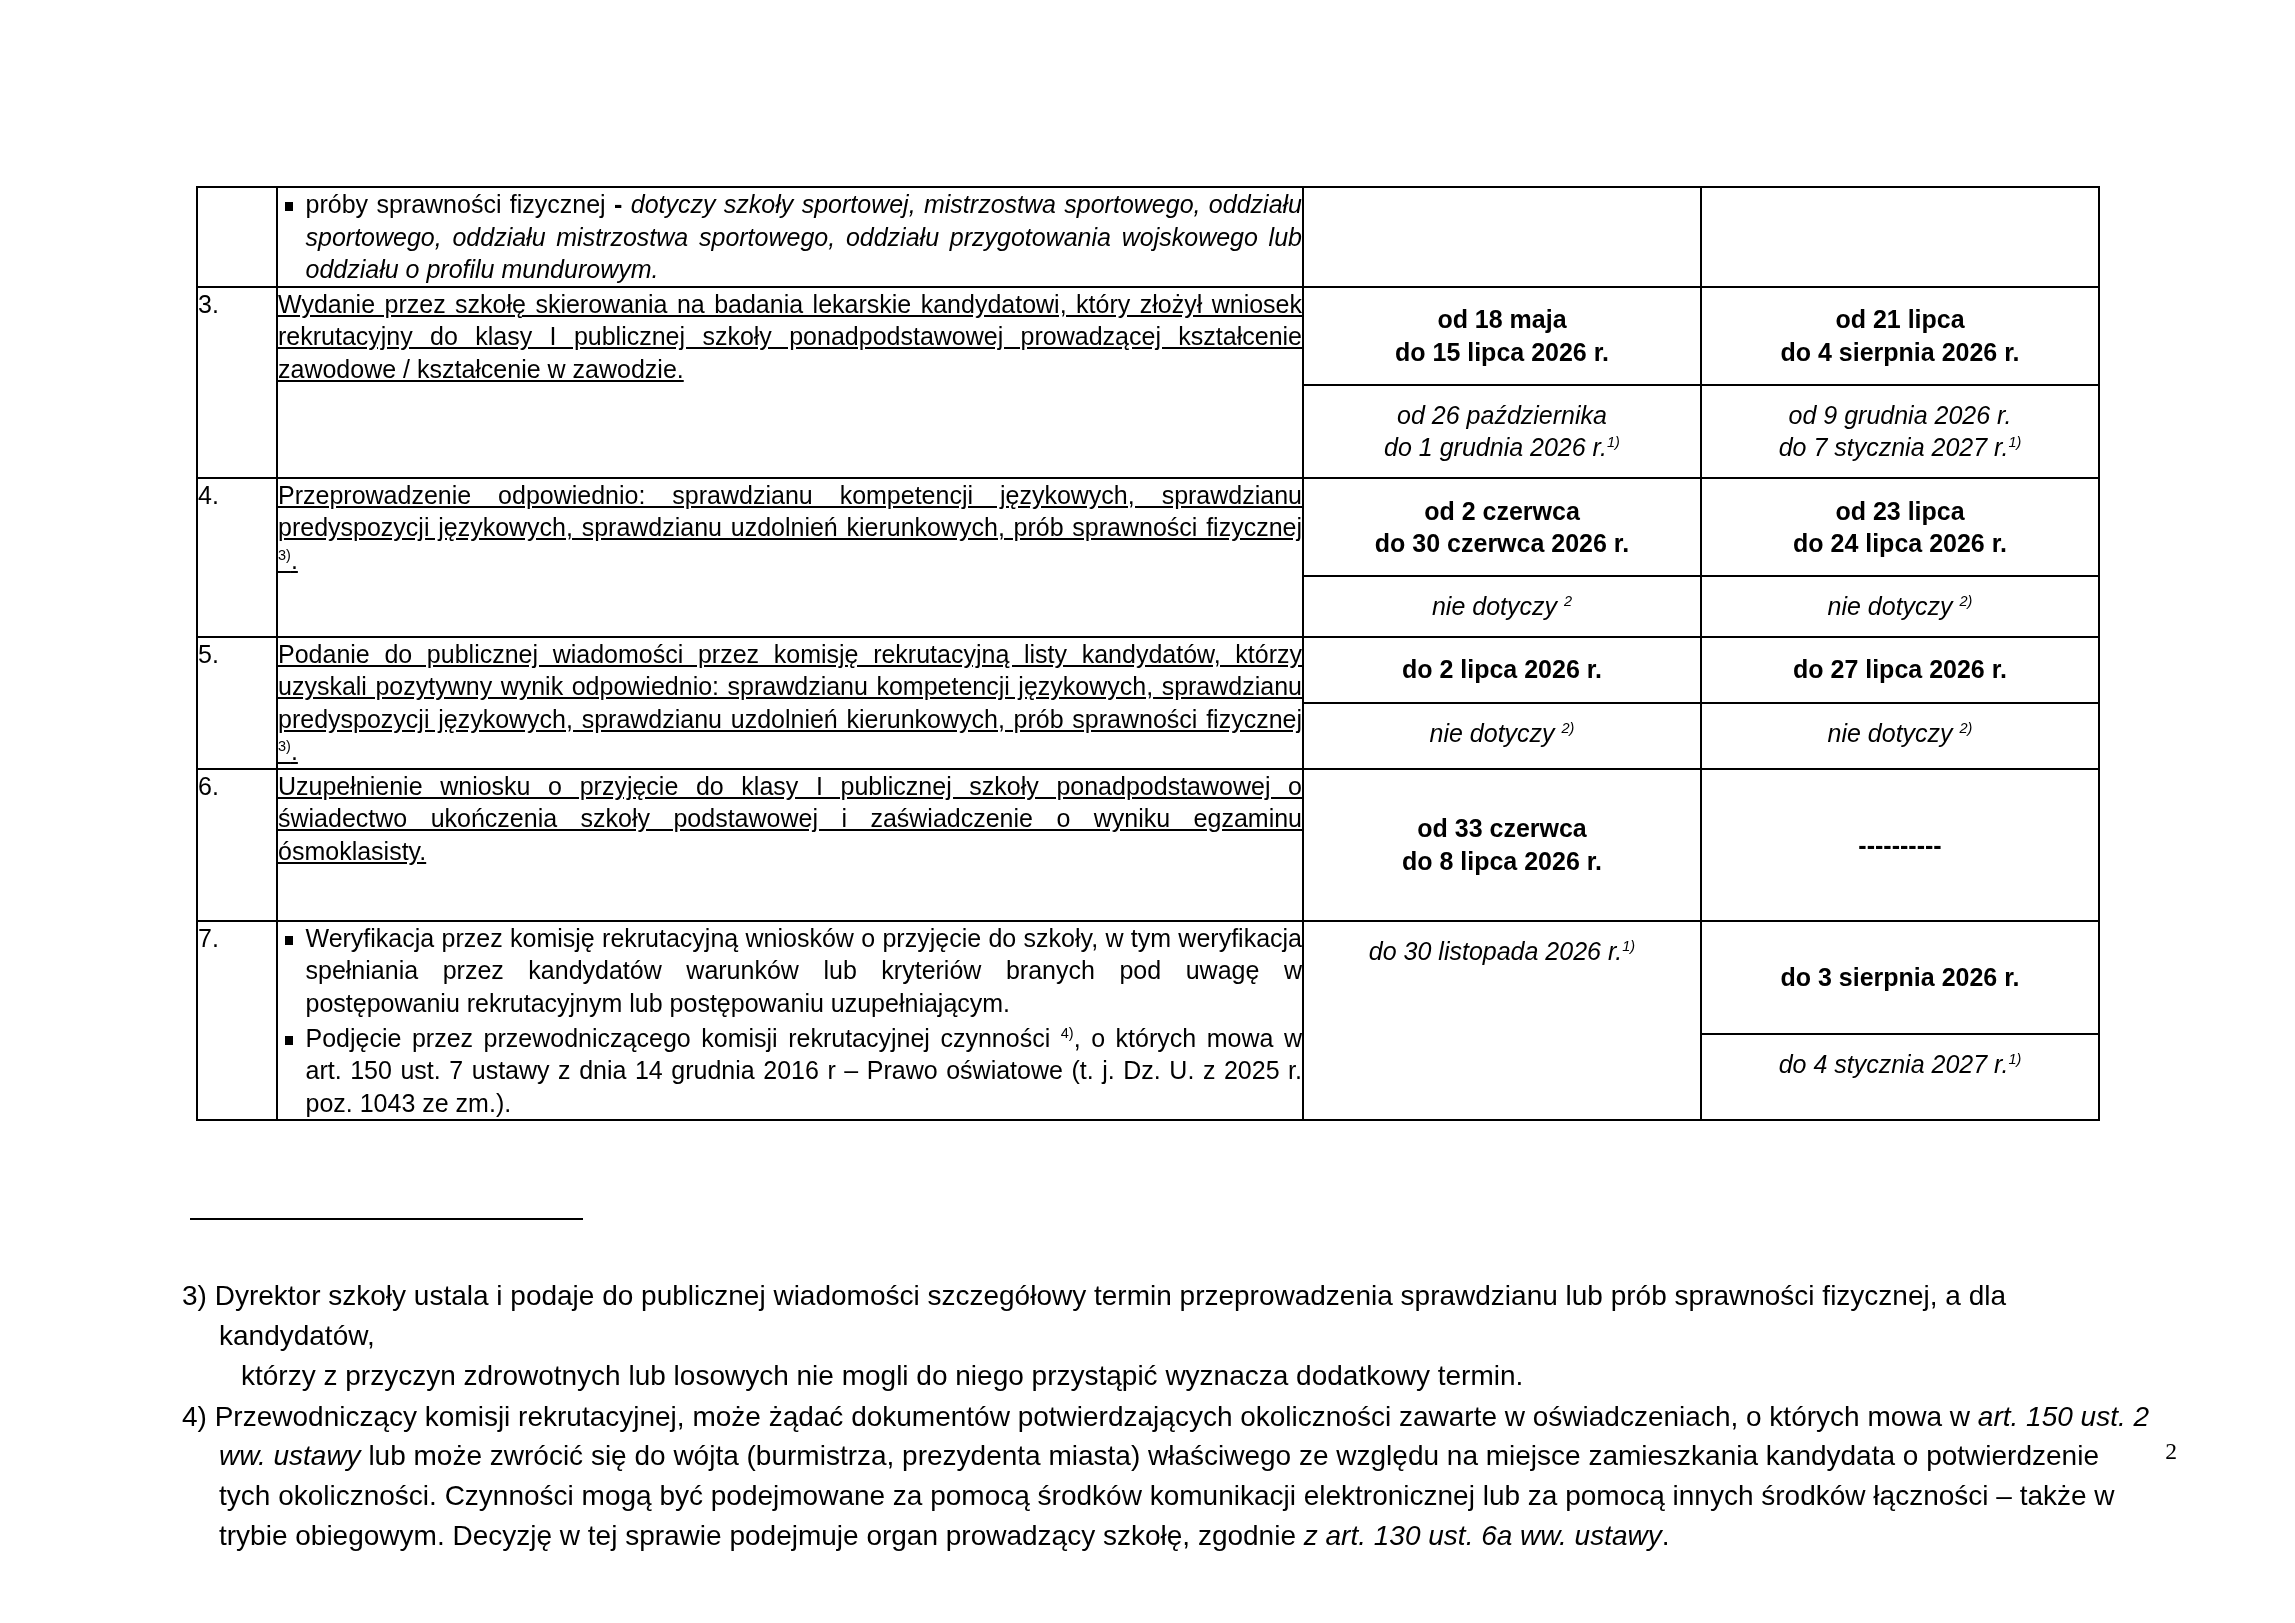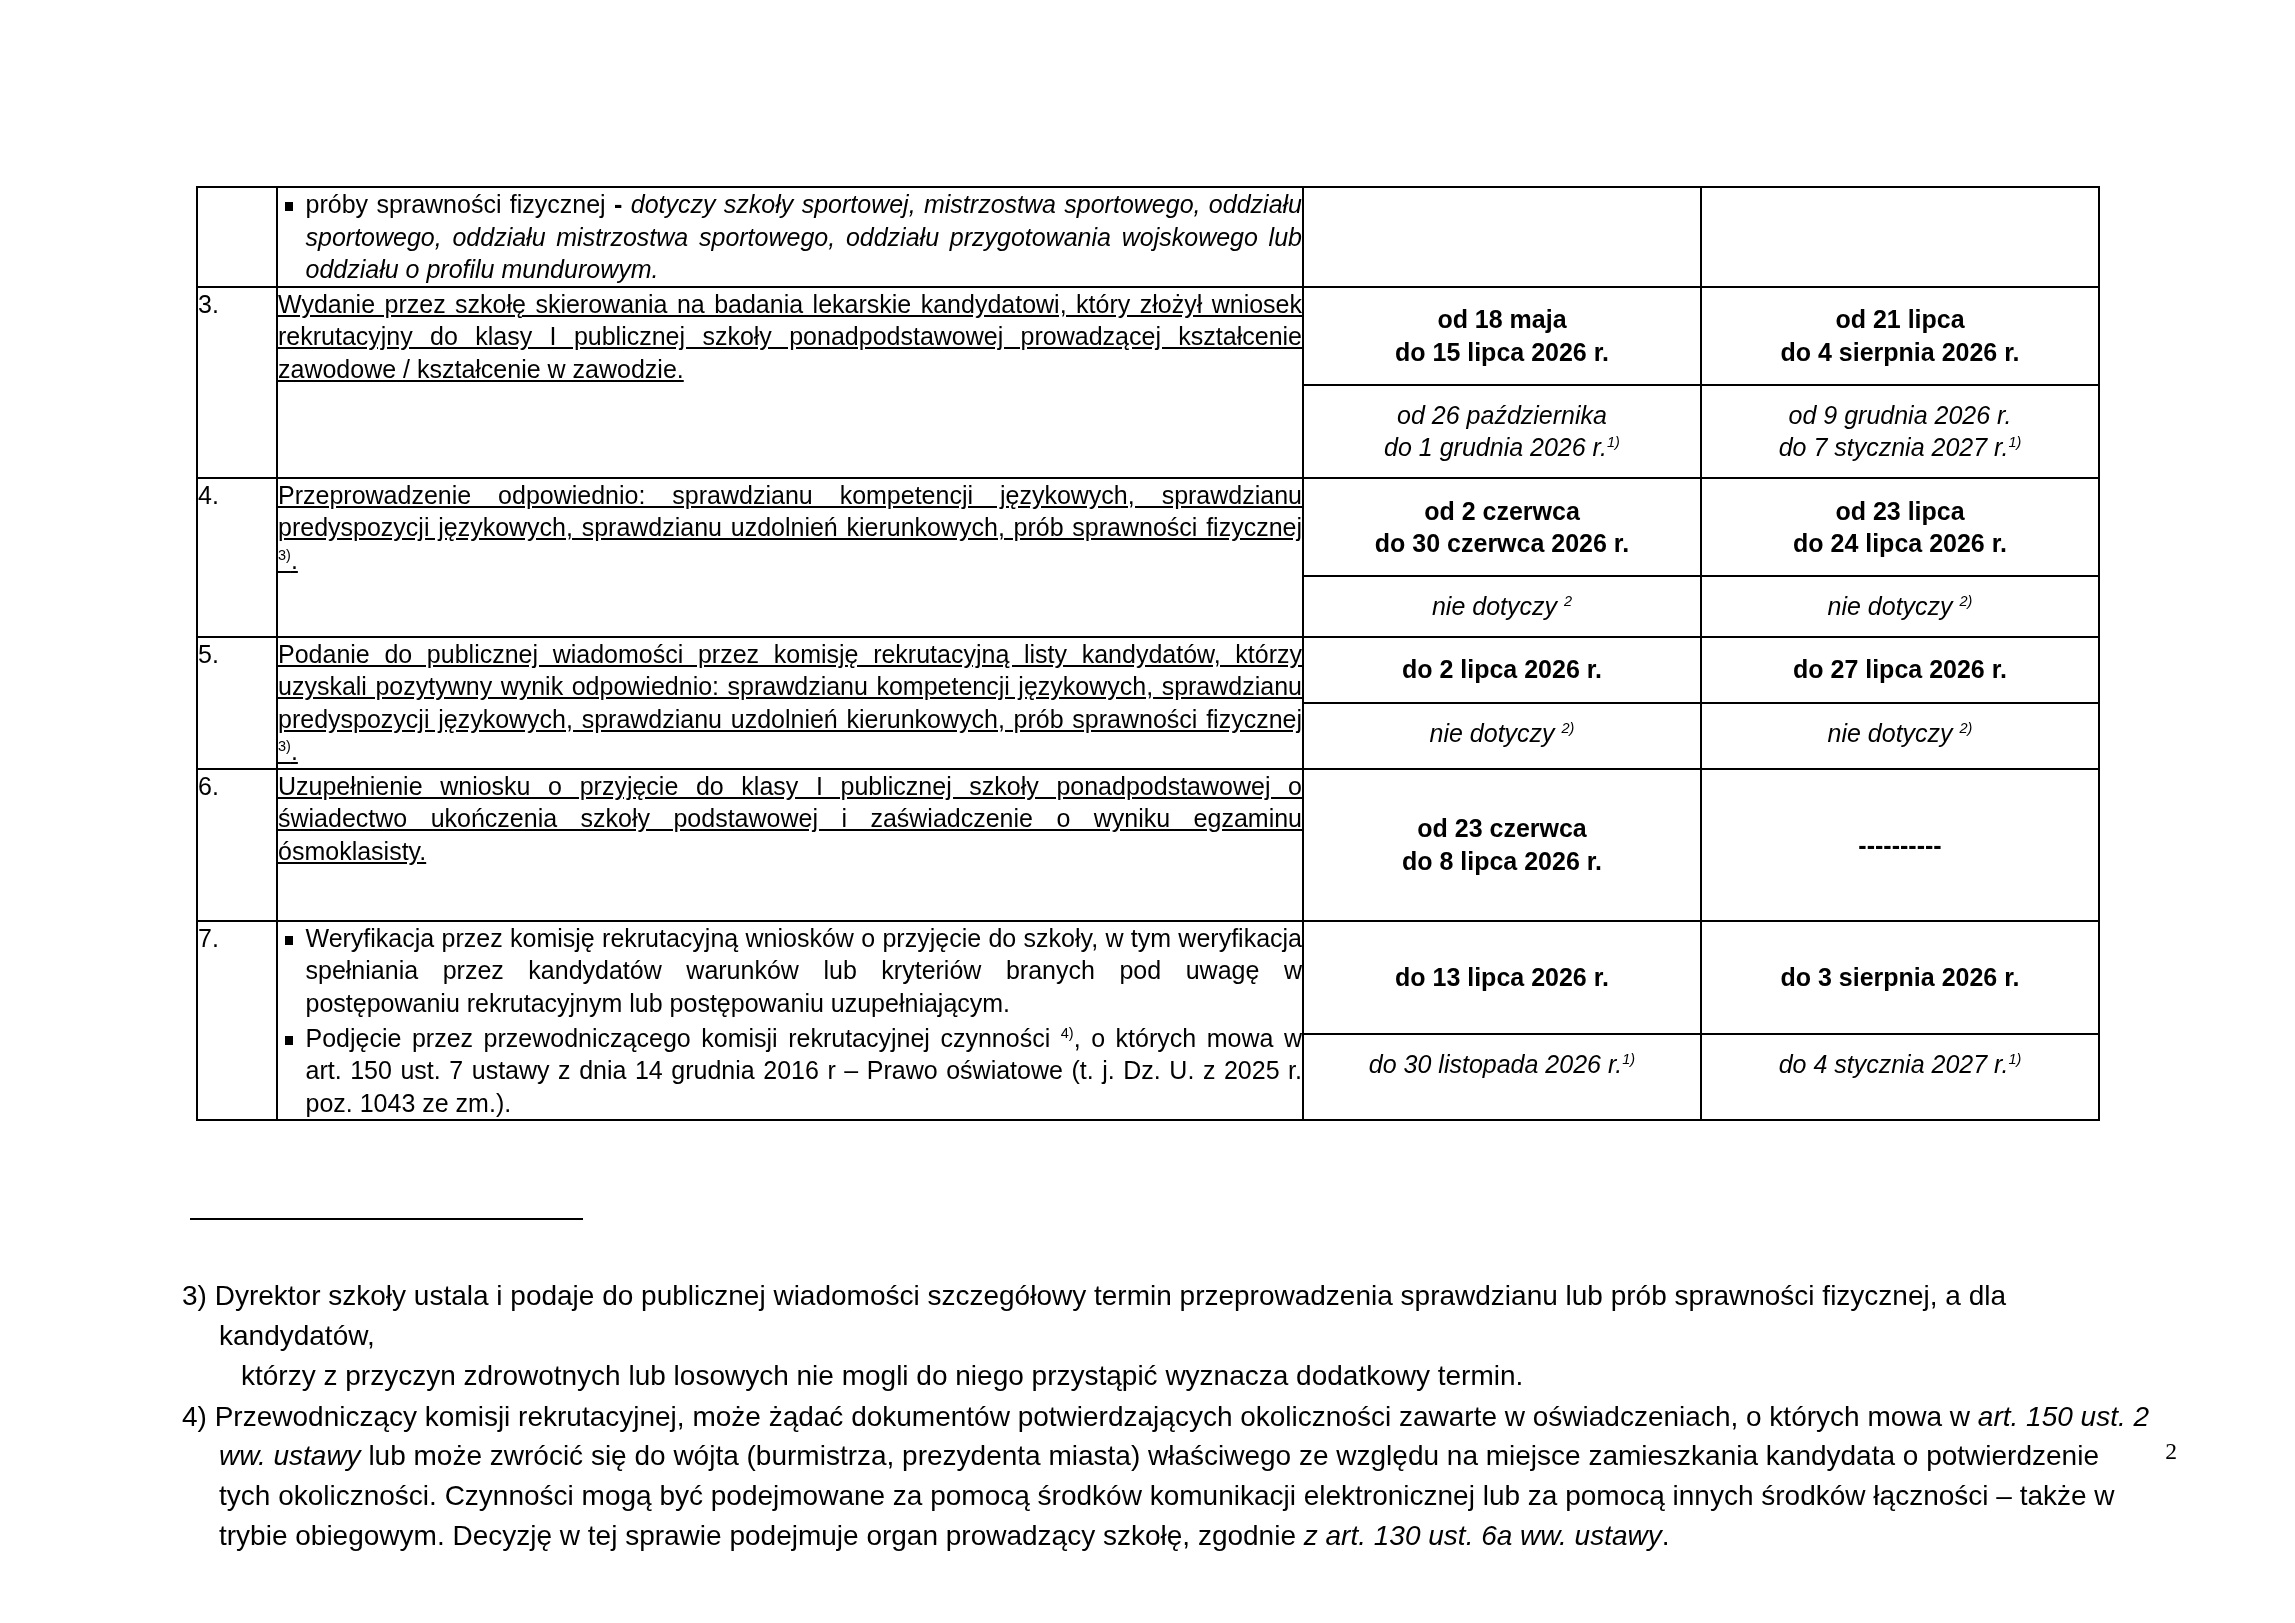--- a/index.html
+++ b/index.html
@@ -344,21 +344,21 @@
       <tr>
         <td class="num-cell">
           <span>6.</span>
         </td>
         <td class="desc">
           <p>Uzupełnienie wniosku o przyjęcie do klasy I publicznej szkoły ponadpodstawowej o świadectwo ukończenia szkoły podstawowej i zaświadczenie o wyniku egzaminu ósmoklasisty.</p>
         </td>
         <td class="date-cell">
           <div class="vcenter" style="min-height:150px;">
             <div class="date-main">
-              <div>od 23 czerwca</div>
+              <div>od 33 czerwca</div>
               <div>do 8 lipca 2026 r.</div>
             </div>
           </div>
         </td>
         <td class="date-cell">
           <div class="vcenter" style="min-height:150px;">
             <div class="date-main">----------</div>
           </div>
         </td>
       </tr>
@@ -370,27 +370,20 @@
         <td class="desc">
           <ul class="bul">
             <li><span>Weryfikacja przez komisję rekrutacyjną wniosków o przyjęcie do szkoły, w tym weryfikacja spełniania przez kandydatów warunków lub kryteriów branych pod uwagę w postępowaniu rekrutacyjnym lub postępowaniu uzupełniającym.</span></li>
             <li><span>Podjęcie przez przewodniczącego komisji rekrutacyjnej czynności </span><sup>4)</sup><span>, o których mowa w art. 150 ust. 7 ustawy z dnia 14 grudnia 2016 r – Prawo oświatowe (t. j. Dz. U. z 2025 r. poz. 1043 ze zm.).</span></li>
           </ul>
         </td>
         <td class="date-cell">
           <table class="nested">
               <tbody>
             <tr>
-                  <td style="height:111px;">
-              <div class="date-main">
-                <div>do 13 lipca 2026 r.</div>
-              </div>
-            </td>
-                </tr>
-            <tr>
                   <td>
               <div class="date-sub"><span>do 30 listopada 2026 r.</span><sup>1)</sup></div>
             </td>
                 </tr>
           </tbody>
             </table>
         </td>
         <td class="date-cell">
           <table class="nested">
               <tbody>

